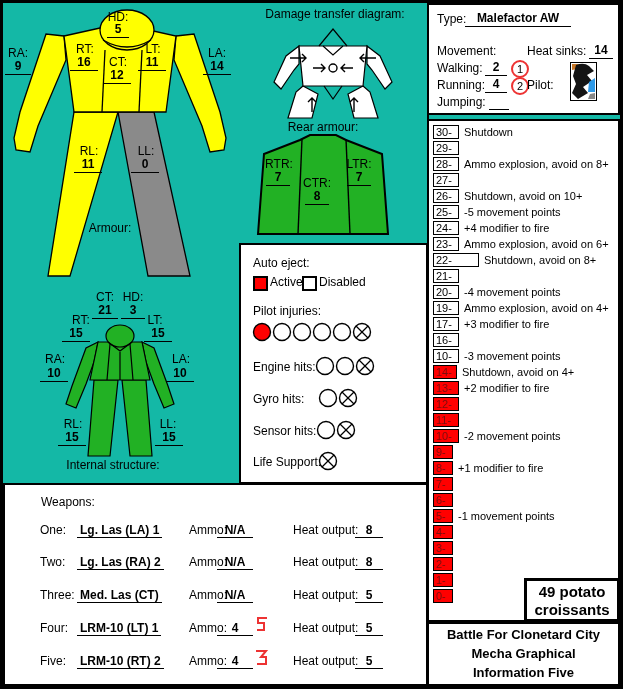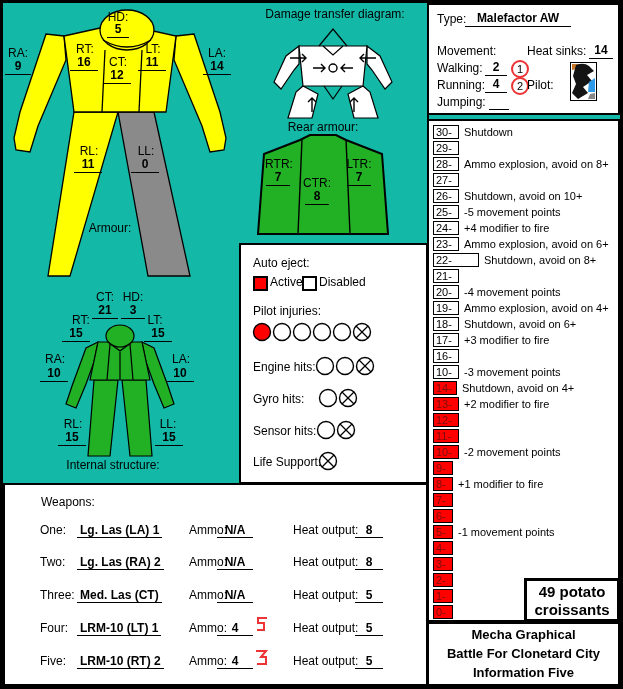--- a/index.html
+++ b/index.html
@@ -213,24 +213,20 @@
         </div>
         <div class="heat-row">
           <span class="heat-num" style="width: 26px;">20-</span>
           <span class="heat-lbl">-4 movement points</span>
         </div>
         <div class="heat-row">
           <span class="heat-num" style="width: 26px;">19-</span>
           <span class="heat-lbl">Ammo explosion, avoid on 4+</span>
         </div>
         <div class="heat-row">
-          <span class="heat-num" style="width: 26px;">18-</span>
-          <span class="heat-lbl">Shutdown, avoid on 6+</span>
-        </div>
-        <div class="heat-row">
           <span class="heat-num" style="width: 26px;">17-</span>
           <span class="heat-lbl">+3 modifier to fire</span>
         </div>
         <div class="heat-row">
           <span class="heat-num" style="width: 26px;">16-</span>
           <span class="heat-lbl"></span>
         </div>
         <div class="heat-row">
           <span class="heat-num" style="width: 26px;">10-</span>
           <span class="heat-lbl">-3 movement points</span>
@@ -456,19 +452,19 @@
           <span class="w-val" style="left:350px;width:28px;">5</span>
         </div>
       </div>
   </div>
 
   <div class="box" style="left:524px;top:578px;width:96px;height:44px;border-width:3px;padding-top:2px;">
       <div class="cline">49 potato</div>
       <div class="cline">croissants left</div>
     </div>
   <div class="box" style="left:427px;top:622px;width:193px;height:64px;padding-top:1px;">
+      <div class="tline">Battle For Clonetard City</div>
       <div class="tline">Mecha Graphical</div>
-      <div class="tline">Battle For Clonetard City</div>
       <div class="tline">Information Five</div>
     </div>
 
   <div class="frame"></div>
 </div>
 
 </body></html>

